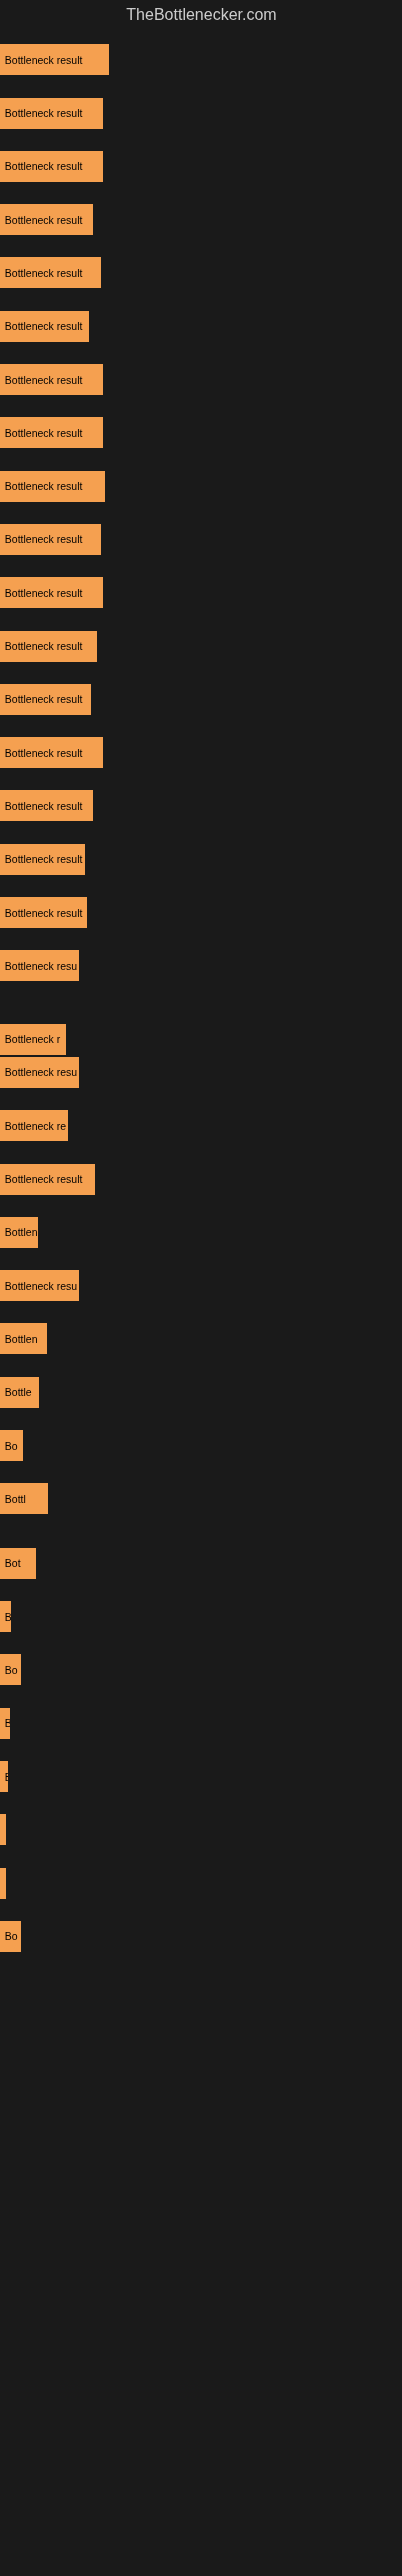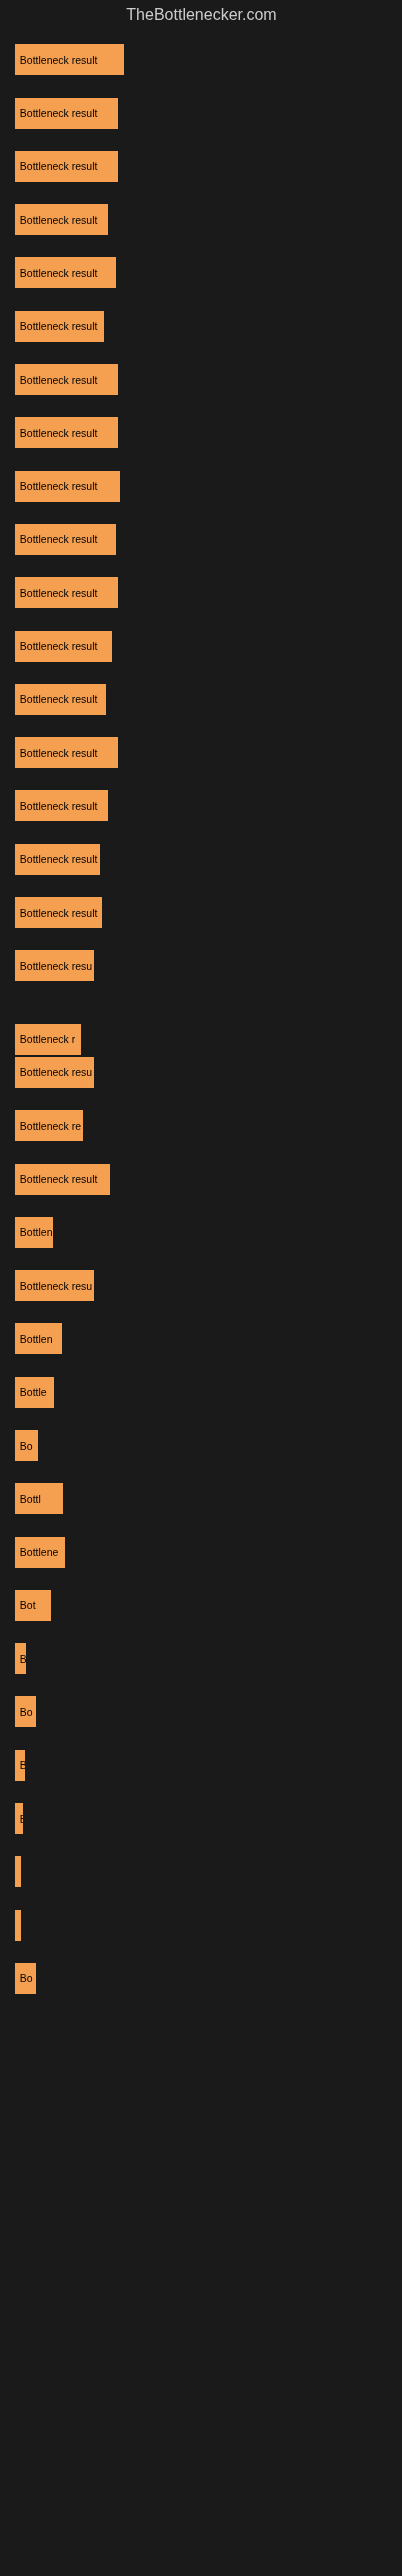--- a/index.html
+++ b/index.html
@@ -15,21 +15,21 @@
       position: relative;
     }
     .site-title {
       text-align: center;
       color: #cccccc;
       font-size: 16px;
       padding: 6.4px 0;
       background-color: #1a1a1a;
     }
     .bars-container {
-      padding: 8px 15px;
+      padding: 8px 0;
       width: 100%;
     }
     .bar-row {
       display: flex;
       align-items: center;
       margin-bottom: 0px;
       height: 42px;
       position: relative;
     }
     .bar {
@@ -217,25 +217,20 @@
         <span class="bar-label">Bo</span>
       </div>
     </div>
     <div class="gap"></div>
     <div class="bar-row">
       <div class="bar" style="width: 48px;">
         <span class="bar-label">Bottl</span>
       </div>
     </div>
     <div class="gap"></div>
-    <div class="bar-row">
-      <div class="bar" style="width: 50px;">
-        <span class="bar-label">Bottlene</span>
-      </div>
-    </div>
     <div class="gap"></div>
     <div class="bar-row">
       <div class="bar" style="width: 36px;">
         <span class="bar-label">Bot</span>
       </div>
     </div>
     <div class="gap"></div>
     <div class="bar-row">
       <div class="bar" style="width: 11.3px;">
         <span class="bar-label">B</span>

